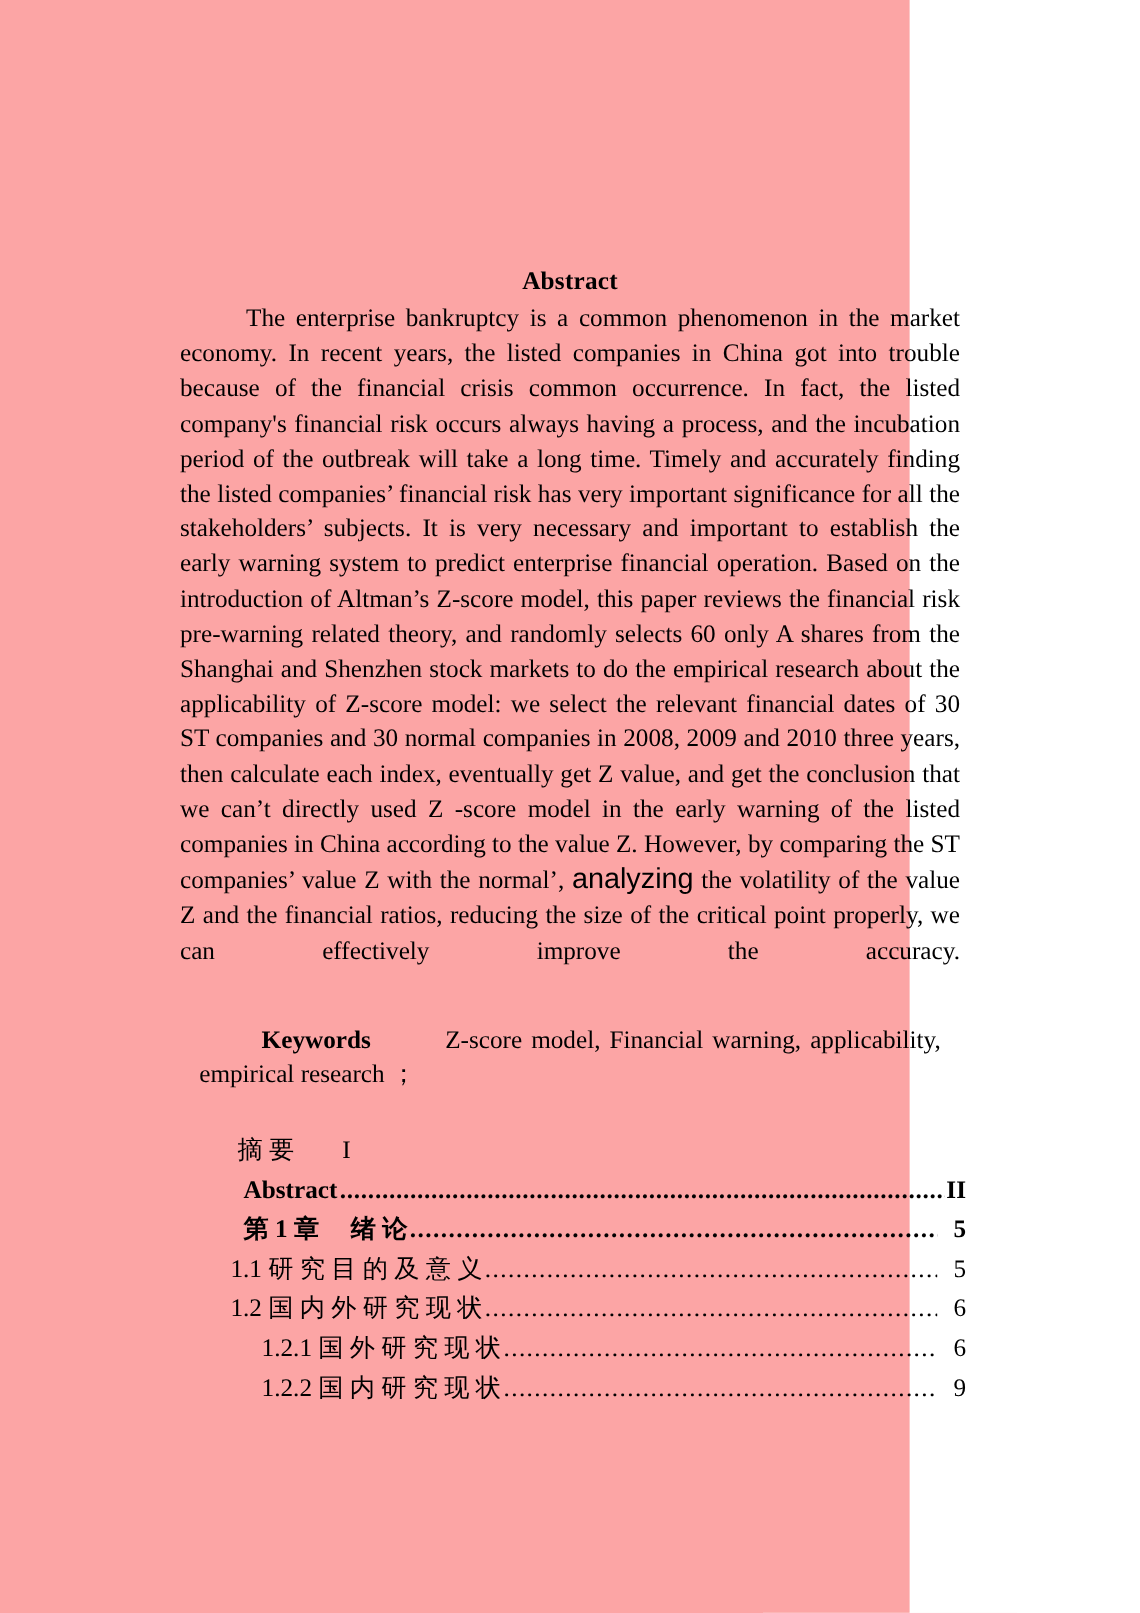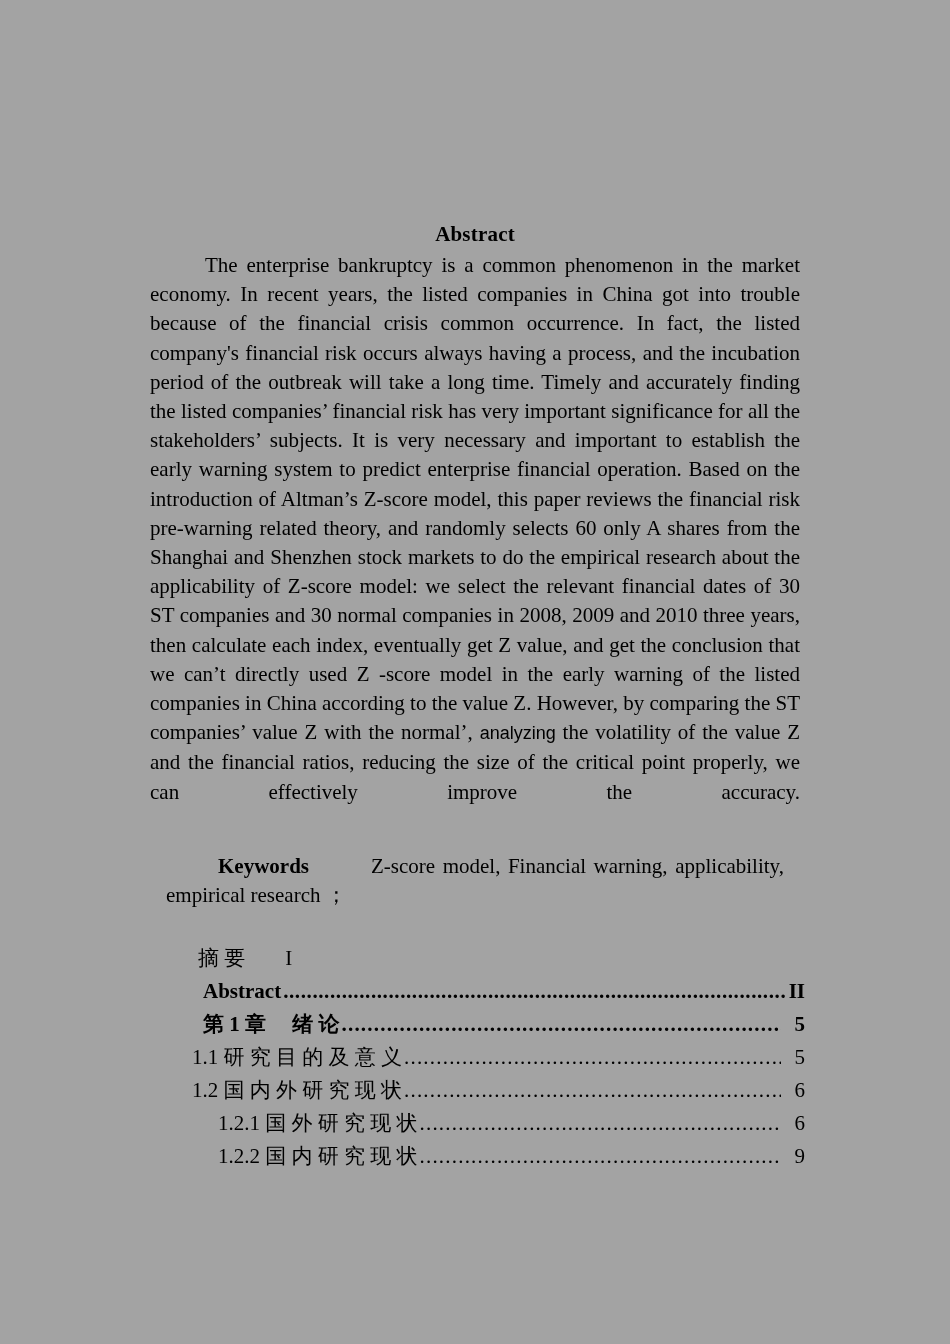--- a/index.html
+++ b/index.html
@@ -13,23 +13,23 @@
     position: relative;
     font-family: "Liberation Serif", "DejaVu Serif", serif;
     color: #000000;
     overflow: hidden;
   }
 
   .page {
     position: absolute;
     left: 0;
     top: 0;
-    width: 950px;
+    width: 758px;
     height: 1344px;
-    background: #a3a3a3;
+    background: #fca5a5;
   }
 
   
   .abstract-section {
     position: absolute;
     left: 150px;
     top: 220px;
     width: 650px;
   }
 
@@ -52,21 +52,21 @@
     hyphens: none;
   }
   .abstract-body::after {
     content: "";
     display: inline-block;
     width: 100%;
   }
 
   .sans-run {
     font-family: "Liberation Sans", "DejaVu Sans", sans-serif;
-    font-size: 18px;
+    font-size: 24px;
   }
 
   .keywords-line {
     font-size: 21px;
     line-height: 29.2px;
     margin: 16px;
     text-indent: 52px;
     text-align: justify;
   }
   .kw-label {

